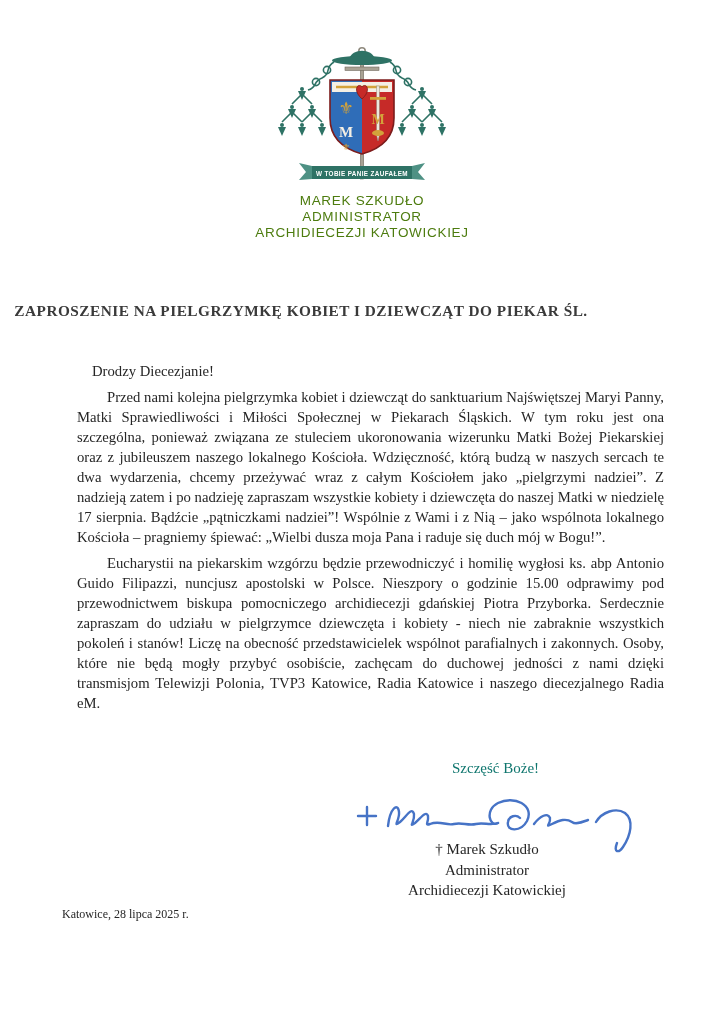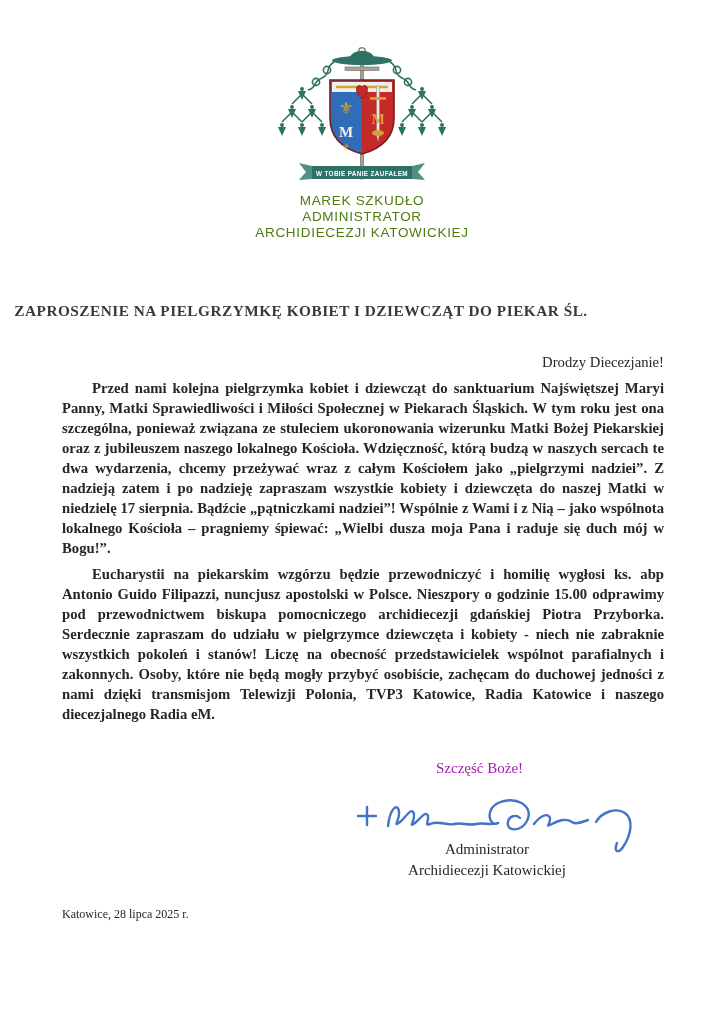--- a/index.html
+++ b/index.html
@@ -15,23 +15,23 @@
     font-size:13.5px; line-height:16px; letter-spacing:0.7px;
   }
   .doc-title {
     position:absolute; top:302px; left:0; width:602px; text-align:center;
     font-weight:bold; font-size:15.3px; letter-spacing:0.5px; color:#3a3a3a;
   }
   .body-text {
     position:absolute; top:344px; left:62px; width:602px;
     font-size:14.7px; line-height:20px; text-align:justify; color:#262626;
   }
-  .salutation { text-indent:30px; margin:8px 0 6px 0; text-align:right; }
-  .para { margin:0 0 6px 0; text-indent:30px;font-weight:bold; }
-  .closing { position:absolute; top:760px; left:436px; font-size:15px; color:#a21caf; }
+  .salutation { text-indent:30px; margin:17px 0 6px 0; text-align:left; }
+  .para { margin:0 0 6px 15px; text-indent:30px; }
+  .closing { position:absolute; top:760px; left:452px; font-size:15px; color:#0f766e; }
   .signature-ink { position:absolute; left:348px; top:782px; }
   .sign-block {
     position:absolute; top:839px; left:337px; width:300px; text-align:center;
     font-size:15px; line-height:20.5px; color:#262626;
   }
   .footer {
     position:absolute; top:903px; left:62px;
     font-size:12px; line-height:22px; color:#262626;
   }
 </style>
@@ -141,20 +141,21 @@
     <g fill="none" stroke="#4673c6" stroke-width="2.4" stroke-linecap="round" stroke-linejoin="round">
       <path d="M10 34 L28 34 M19 25 L19 43"></path>
       <path d="M40 44 C42 26 50 20 51 30 C52 38 44 46 52 40 C58 35 64 24 66 32 C67 40 60 46 67 41 C73 36 78 28 80 34 C81 40 76 44 82 42 C92 38 98 44 106 42 C114 40 120 44 128 42 C136 40 142 44 150 41"></path>
       <path d="M150 41 C142 46 136 28 150 21 C166 13 187 23 179 39 C173 50 158 50 160 40 C161 34 168 32 172 36"></path>
       <path d="M186 42 C192 34 200 30 202 36 C203 42 196 46 204 42 C212 38 218 36 224 40 C228 43 234 40 240 38"></path>
       <path d="M248 40 C254 30 268 25 277 31 C286 38 283 53 275 65 C271 71 265 71 269 61"></path>
     </g>
   </svg>
 
   <div class="sign-block">
+    <div>† Marek Szkudło</div>
     <div>Administrator</div>
     <div>Archidiecezji Katowickiej</div>
   </div>
 
   <div class="footer">
     <div>Katowice, 28 lipca 2025 r.</div>
   </div>
 
 </div>
 

